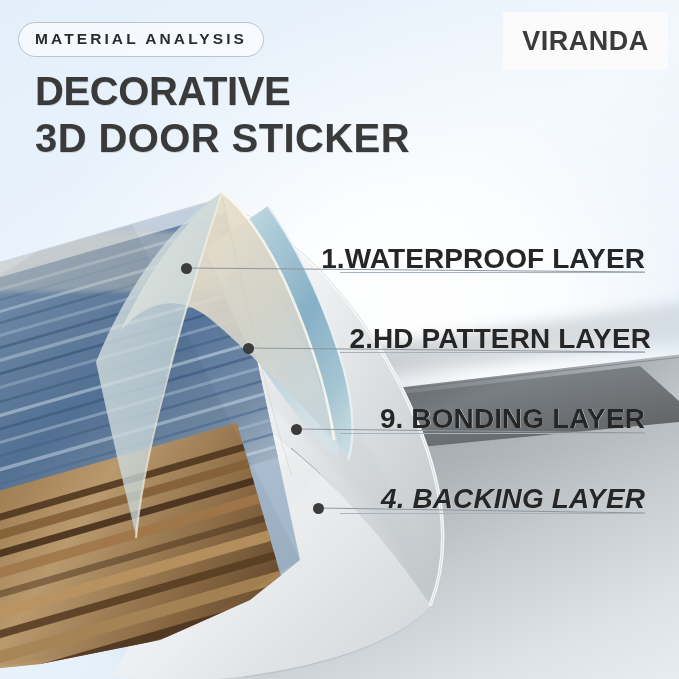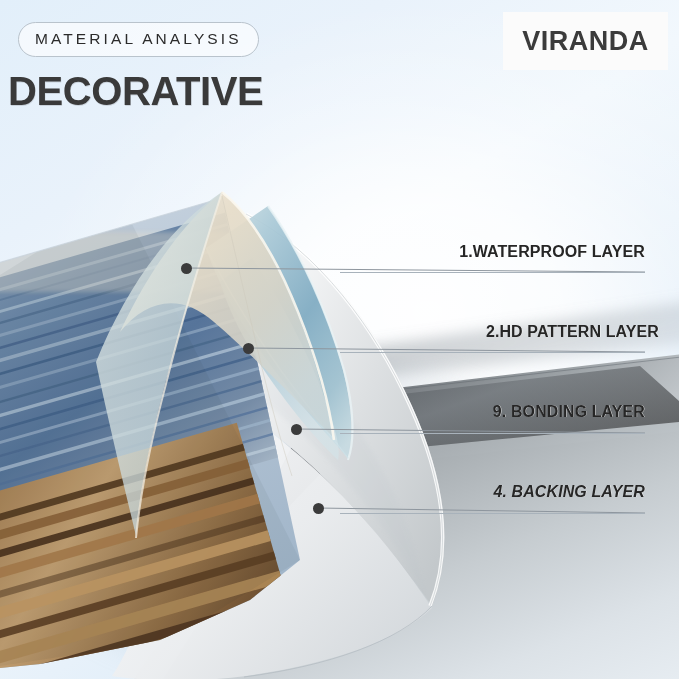--- a/index.html
+++ b/index.html
@@ -22,26 +22,26 @@
   
   .badge {
     position:absolute; left:18px; top:22px;
     padding:7px 16px 8px 16px;
     border:1.2px solid #b9c3cc;
     border-radius:22px;
     background:rgba(255,255,255,0.62);
     font-size:15.5px;
     letter-spacing:3.1px;
     color:#2b2b2b;
-    font-weight:400;
+    font-weight:700;
     white-space:nowrap;
   }
 
   .title {
-    position:absolute; left:8px; top:68px;
+    position:absolute; left:35px; top:68px;
     font-size:40px;
     font-weight:bold;
     line-height:47px;
     letter-spacing:-0.4px;
     color:#3a3a3a;
     text-shadow:0.5px 0.5px 0 rgba(0,0,0,0.12);
   }
   .title .l2 { letter-spacing:0.4px; }
 
   .brandbox {
@@ -55,21 +55,21 @@
     letter-spacing:0.5px;
   }
 
   
   #art { position:absolute; left:0; top:0; width:679px; height:679px; }
 
   
   .lbl {
     position:absolute;
     text-align:right;
-    font-size:16px;
+    font-size:28px;
     font-weight:bold;
     color:#262626;
     letter-spacing:0.1px;
     white-space:nowrap;
     padding-bottom:5px;
     text-shadow:0.4px 0.4px 0.6px rgba(255,255,255,0.85);
   }
   .lbl-rule {
     position:absolute;
     height:1px;
@@ -365,30 +365,31 @@
   </div>
 
   <div class="dot" style="left:181px; top:263px;"></div>
   <div class="dot" style="left:243px; top:343px;"></div>
   <div class="dot" style="left:291px; top:424px;"></div>
   <div class="dot" style="left:313px; top:503px;"></div>
 
   <div class="lbl" style="right:34px; top:243px;">1.WATERPROOF LAYER</div>
   <div class="lbl-rule" style="left:340px; width:305px; top:272px;"></div>
 
-  <div class="lbl" style="right:20px; top:323px;">2.HD PATTERN LAYER</div>
+  <div class="lbl" style="right:28px; top:323px;">2.HD PATTERN LAYER</div>
   <div class="lbl-rule" style="left:340px; width:305px; top:352px;"></div>
 
   <div class="lbl" style="right:34px; top:403px;">9. BONDING LAYER</div>
   <div class="lbl-rule" style="left:340px; width:305px; top:433px;"></div>
 
   <div class="lbl" style="right:34px; top:483px;font-style:italic;">4. BACKING LAYER</div>
   <div class="lbl-rule" style="left:340px; width:305px; top:513px;"></div>
 
   <div class="badge">MATERIAL ANALYSIS</div>
 
   <div class="title">
     <div>DECORATIVE</div>
+    <div class="l2">3D DOOR STICKER</div>
   </div>
 
   <div class="brandbox">
     <span class="brandtext">VIRANDA</span>
   </div>
 
 </body></html>

